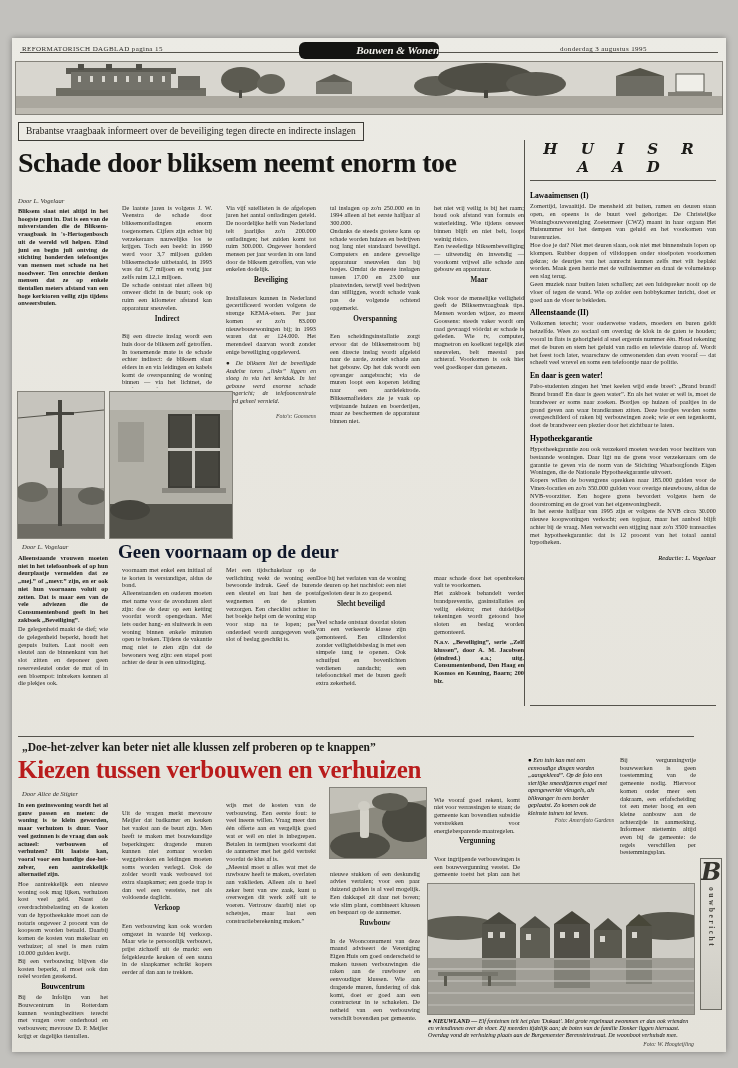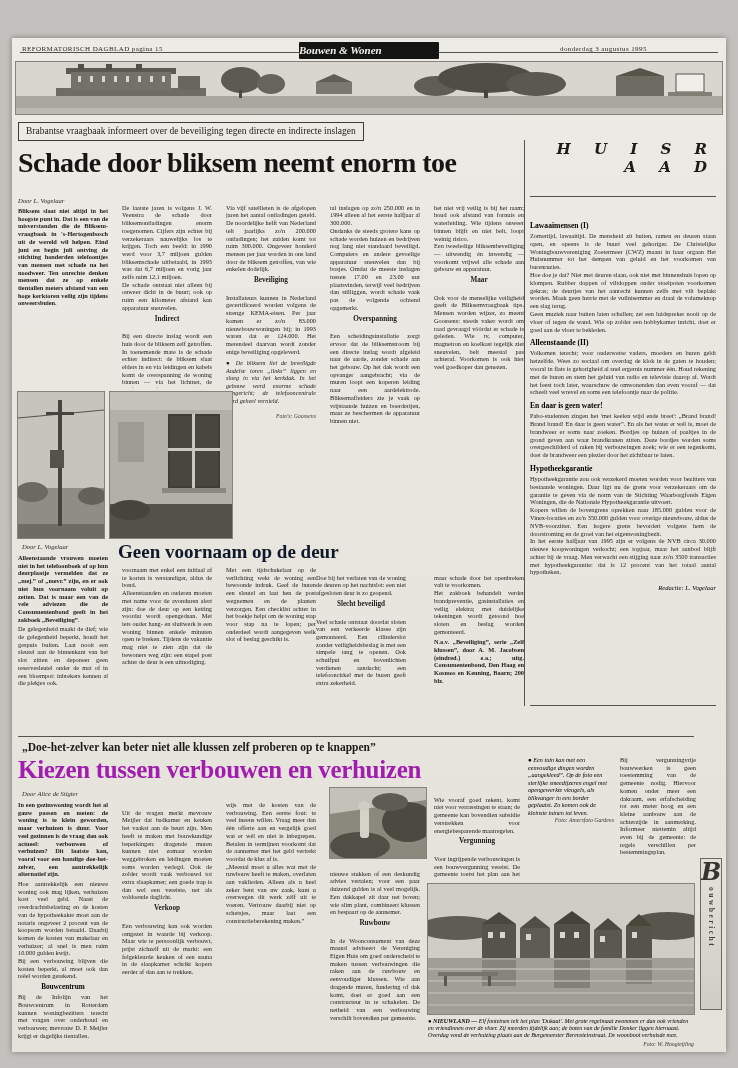--- a/index.html
+++ b/index.html
@@ -1,36 +1,36 @@
 <!DOCTYPE html>
 <html><head>
 <meta charset="utf-8">
 <style>
   *{margin:0;padding:0;box-sizing:border-box}
   html,body{width:738px;height:1068px;background:#c2c1bd;overflow:hidden}
   body{font-family:"Liberation Serif",serif;position:relative}
   .abs{position:absolute}
   .sheet{background:linear-gradient(180deg,#ecebe5 0%,#e8e6df 40%,#e4e2da 100%);box-shadow:0 0 6px rgba(0,0,0,.35)}
   .mast-small{font:7px/9px "Liberation Serif",serif;letter-spacing:.4px;color:#2c2b28}
-  .pill{background:#141412;border-radius:1px;color:#f2f1ec;text-align:left;font:italic bold 11px/17px "Liberation Serif",serif}
+  .pill{background:#141412;border-radius:6px;color:#f2f1ec;text-align:right;font:italic bold 11px/17px "Liberation Serif",serif}
   .rule{background:#55534c}
   .txt{font:6.3px/7.7px "Liberation Serif",serif;text-align:justify;color:#22211e;white-space:pre-line;overflow:hidden}
   .bold{font-weight:bold}
   .byline{font:italic 6.6px/9px "Liberation Serif",serif;color:#2a2926;margin-bottom:2px;white-space:normal}
   .sub{font:bold 7.2px/9px "Liberation Serif",serif;margin:3px 0 1px;white-space:normal;text-align:center}
   .cap{font:italic 6.2px/7.5px "Liberation Serif",serif}
   .credit{display:block;font:italic 5.8px/8px "Liberation Serif",serif;text-align:right;color:#3a3935}
   .kicker{border:1px solid #3c3b36;font:9.5px/13px "Liberation Serif",serif;color:#1c1b18;padding:2px 7px;white-space:nowrap;background:#eceae3}
   .h1{font:bold 28px/30px "Liberation Serif",serif;color:#161513;letter-spacing:-.5px}
   .h2{font:bold 19px/21px "Liberation Serif",serif;color:#0f172a}
-  .h3{font:bold 25px/27px "Liberation Serif",serif;color:#a21caf;letter-spacing:-.3px}
+  .h3{font:bold 25px/27px "Liberation Serif",serif;color:#b91c1c;letter-spacing:-.3px}
   .quote{font:bold 11.5px/13px "Liberation Serif",serif;color:#1c1b18}
   .ph{outline:1px solid #85837b;background:#b5b3ab}
   .ph svg{display:block;width:100%;height:100%}
-  .sb-title{font:italic bold 15px/18px "DejaVu Serif",serif;letter-spacing:9px;text-align:right;color:#1c1b18;border-bottom:1px solid #55534c;padding-bottom:20px;margin-bottom:24px}
+  .sb-title{font:italic bold 15px/18px "DejaVu Serif",serif;letter-spacing:9px;text-align:center;color:#1c1b18;border-bottom:1px solid #55534c;padding-bottom:4px;margin-bottom:10px}
   .sb-head{font:bold 7.6px/10px "Liberation Serif",serif;margin:5px 0 1px}
   .sb-text{font:6.3px/7.8px "Liberation Serif",serif;text-align:justify;color:#24231f;white-space:pre-line}
   .sb-red{font:italic 6.6px/9px "Liberation Serif",serif;text-align:right;margin-top:7px}
   .banner{border:1px solid #6b6a62;background:linear-gradient(180deg,#e3e1da,#cfcdc5);text-align:center;overflow:hidden}
   .banner .bigB{font:italic bold 24px/26px "DejaVu Serif",serif;color:#35342e;display:block}
   .banner .vert{writing-mode:vertical-rl;font:bold 7.5px "Liberation Serif",serif;letter-spacing:2.5px;color:#44433c;margin-top:2px}
 </style>
 </head>
 <body>
 

